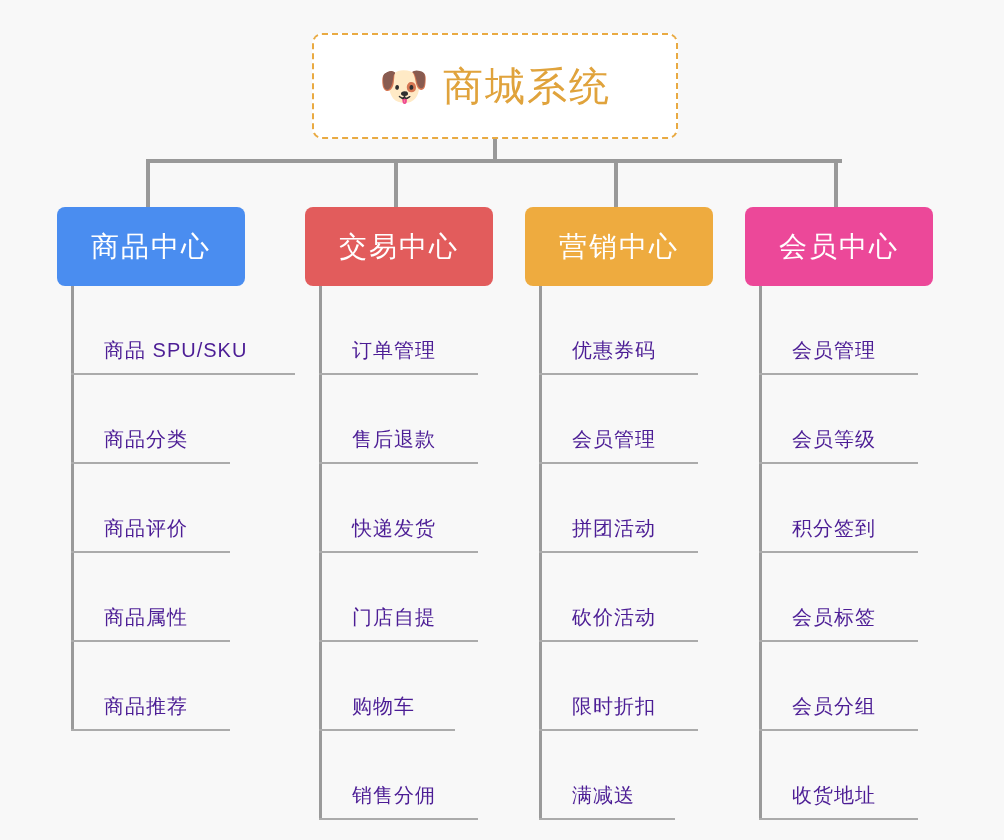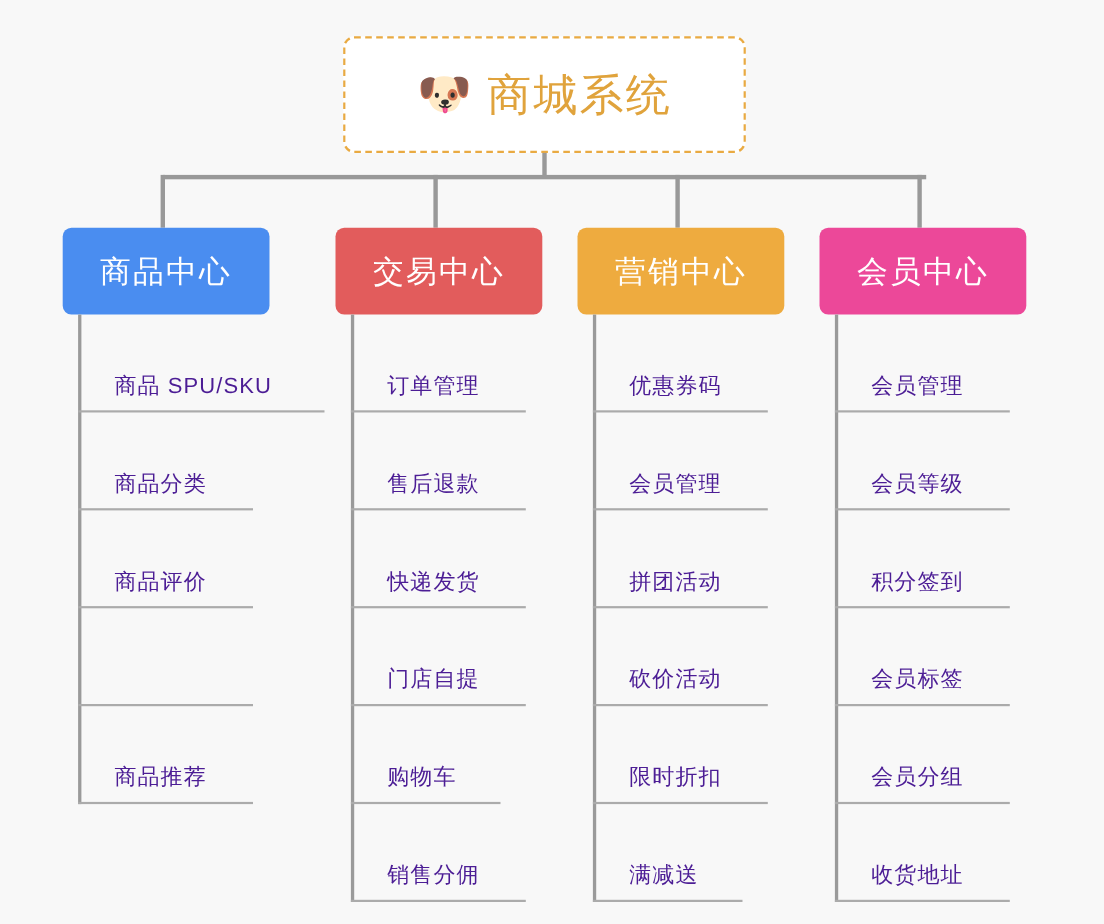--- a/index.html
+++ b/index.html
@@ -161,20 +161,21 @@
           </div>
           <div class="leaf">
             <span class="leaf-label" style="box-shadow: none; margin-top: 42px;">商品分类</span>
             <div class="leaf-underline" style="width: 159px;"></div>
           </div>
           <div class="leaf">
             <span class="leaf-label" style="box-shadow: none;">商品评价</span>
             <div class="leaf-underline" style="width: 159px;"></div>
           </div>
           <div class="leaf">
+            <span class="leaf-label" style="box-shadow: none;">商品属性</span>
             <div class="leaf-underline" style="width: 159px;"></div>
           </div>
           <div class="leaf">
             <span class="leaf-label" style="box-shadow: none;">商品推荐</span>
             <div class="leaf-underline" style="width: 159px;"></div>
           </div>
         </div>
       </div>
       <div class="column" style="left: 305px;">
         <div class="cat-box" style="background: rgb(226, 92, 92);">

